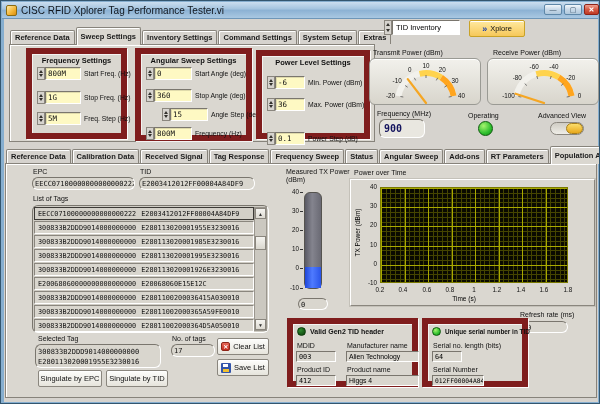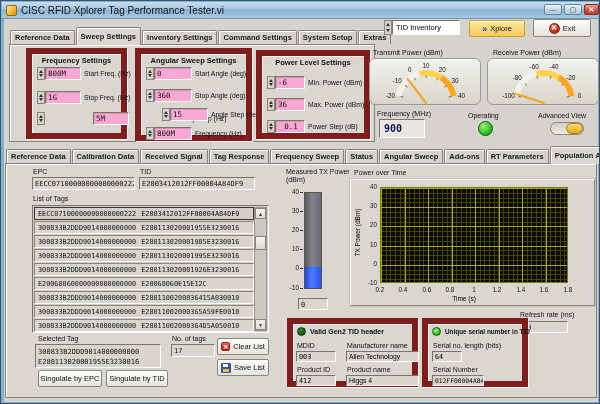--- a/index.html
+++ b/index.html
@@ -1,18 +1,18 @@
 <!DOCTYPE html>
 <html><head>
 <meta charset="utf-8">
 <style>
   html,body{margin:0;padding:0;background:#9FB6C8;font-family:"Liberation Sans",sans-serif;}
   *{box-sizing:border-box;}
   .window{position:relative;width:600px;height:404px;background:#86AECF;border:1px solid #33566F;overflow:hidden;}
-  .abs{position:absolute;}
+  .abs{position:absolute;border-radius:6px;}
   .titlebar{position:absolute;left:1px;top:1px;width:596px;height:17px;
     background:linear-gradient(#CBDEEF,#A3C3DE 45%,#8BB1D3 50%,#A9C8E2);border-bottom:1px solid #6E96B8;
     display:flex;align-items:center;padding:0 4px;gap:4px;}
   .app-icon{width:11px;height:11px;border-radius:2px;border:1px solid #8a6a10;
     background:linear-gradient(135deg,#FFE9A8,#F2B434 60%,#D98E12);}
   .title-text{font-size:10px;color:#10161d;white-space:nowrap;}
   .winbtn{height:11px;border-radius:2px;border:1px solid #5E87A8;display:flex;align-items:center;justify-content:center;
     background:linear-gradient(#F2F7FB,#C8D9E8 50%,#AFC8DC);font-size:7px;color:#3A5368;}
   .winbtn.close{background:linear-gradient(#F0A090,#D65B44 50%,#BE3A24);border-color:#8E2418;color:#fff;font-weight:bold;}
   .client{position:absolute;left:3px;top:18px;width:594px;height:383px;background:#D6D3CE;}
@@ -24,21 +24,21 @@
   .tab.on{height:18px;background:#DAD7D0;position:relative;z-index:3;margin-bottom:-1px;padding-top:4px;}
   .panel{position:absolute;background:#DAD7D0;border:1px solid #87837B;box-shadow:inset 1px 1px 0 #fff;}
   
   .grp{position:absolute;border:6px solid #7f1d1d;box-shadow:1px 1px 0 rgba(255,255,255,.9),inset 1px 1px 0 rgba(255,255,255,.7);}
   .grp-title{position:absolute;left:0;top:2px;width:100%;text-align:center;font-size:7.5px;font-weight:bold;color:#111;}
   
   .srow{position:absolute;display:flex;align-items:stretch;height:13px;}
   .spin{width:8px;background:#D6D3CE;border:1px solid #8a867e;position:relative;}
   .spin::before{content:"";position:absolute;left:1px;top:2px;border-left:2.5px solid transparent;border-right:2.5px solid transparent;border-bottom:3px solid #33312d;}
   .spin::after{content:"";position:absolute;left:1px;bottom:2px;border-left:2.5px solid transparent;border-right:2.5px solid transparent;border-top:3px solid #33312d;}
-  .fld{background:#f9a8d4;border:1px solid;border-color:#7a766e #fff #fff #7a766e;box-shadow:inset 1px 1px 0 rgba(0,0,0,.12);
+  .fld{background:#fef9c3;border:1px solid;border-color:#7a766e #fff #fff #7a766e;box-shadow:inset 1px 1px 0 rgba(0,0,0,.12);
     font-family:"DejaVu Sans Mono",monospace;font-size:7.5px;color:#111;padding:1px 0 0 2px;white-space:nowrap;overflow:hidden;}
   .ind{background:#D9D6CE;border:1px solid;border-color:#7a766e #fff #fff #7a766e;
     font-family:"DejaVu Sans Mono",monospace;font-size:7px;color:#111;padding:2px 0 0 2px;white-space:nowrap;overflow:hidden;}
   .lbl{font-size:6.8px;color:#111;white-space:nowrap;align-self:center;margin-left:3px;}
   .slbl{position:absolute;font-size:7px;color:#111;white-space:nowrap;}
   .btn{position:absolute;display:flex;align-items:center;justify-content:center;gap:3px;
     background:linear-gradient(#FDFDFB,#E6E4DC);border:1px solid #8a867e;border-radius:2px;font-size:7.5px;color:#111;
     box-shadow:inset 0 1px 0 #fff;white-space:nowrap;}
   .combo{display:flex;height:15px;}
   .cfld{background:#fff;border:1px solid;border-color:#7a766e #fff #fff #7a766e;font-size:7.5px;padding:2px 0 0 3px;width:68px;white-space:nowrap;}
@@ -113,21 +113,21 @@
       <div class="srow" style="left:5px;top:13px;">
         <span class="spin"></span>
         <span class="fld" style="width:36px;">800M</span>
         <span class="lbl">Start Freq. (Hz)</span>
       </div>
       <div class="srow" style="left:5px;top:37px;">
         <span class="spin"></span>
         <span class="fld" style="width:36px;">1G</span>
         <span class="lbl">Stop Freq. (Hz)</span>
       </div>
-      <div class="srow" style="left:5px;top:58px;gap:48px;">
+      <div class="srow" style="left:5px;top:58px;">
         <span class="spin"></span>
         <span class="fld" style="width:36px;">5M</span>
         <span class="lbl">Freq. Step (Hz)</span>
       </div>
     </div>
 
     <div class="grp" style="left:125px;top:3px;width:117px;height:93px;">
       <div class="grp-title">Angular Sweep Settings</div>
       <div class="srow" style="left:5px;top:13px;">
         <span class="spin"></span>
@@ -156,39 +156,35 @@
       <div class="srow" style="left:5px;top:20px;">
         <span class="spin"></span>
         <span class="fld" style="width:30px;">-6</span>
         <span class="lbl">Min. Power (dBm)</span>
       </div>
       <div class="srow" style="left:5px;top:42px;">
         <span class="spin"></span>
         <span class="fld" style="width:30px;">36</span>
         <span class="lbl">Max. Power (dBm)</span>
       </div>
-      <div class="srow" style="left:5px;top:64px;text-align:center;">
+      <div class="srow" style="left:5px;top:76px;">
         <span class="spin"></span>
         <span class="fld" style="width:30px;">0.1</span>
         <span class="lbl">Power Step (dB)</span>
       </div>
     </div>
   </div>
 
   <div class="combo abs" style="left:383px;top:19px;">
     <span class="spin"></span>
     <span class="cfld">TID Inventory</span>
   </div>
   <div class="btn" style="left:468px;top:19px;width:56px;height:17px;background:linear-gradient(#FFE9A0,#F6C85A);border-color:#C9A227;">
     <span style="color:#1B3FAA;font-weight:bold;font-size:9px;">»</span>
     <span>Xplore</span>
-  </div>
-  <div class="btn" style="left:532px;top:18px;width:58px;height:18px;">
-    <span class="ico-exit">✕</span>
-    <span>Exit</span>
   </div>
 
   <div class="slbl" style="left:372px;top:48px;">Transmit Power (dBm)</div>
   <div class="gauge" style="left:368px;top:57px;">
     <svg width="110" height="45" style="position:absolute;left:0;top:0;">
       <path d="M28.4 37.1 A28 28 0 0 1 83.6 37.1" stroke="#F2F1EC" stroke-width="6" fill="none"></path>
       <path d="M49.6 14.8 A28 28 0 0 1 71.3 18.5" stroke="#FFD34D" stroke-width="6" fill="none"></path>
       <path d="M71.3 18.5 A28 28 0 0 1 83.6 37.1" stroke="#FFA51E" stroke-width="6" fill="none"></path>
       <g stroke="#555" stroke-width="0.8">
         <line x1="33.3" y1="38.0" x2="30.4" y2="37.5"></line>

